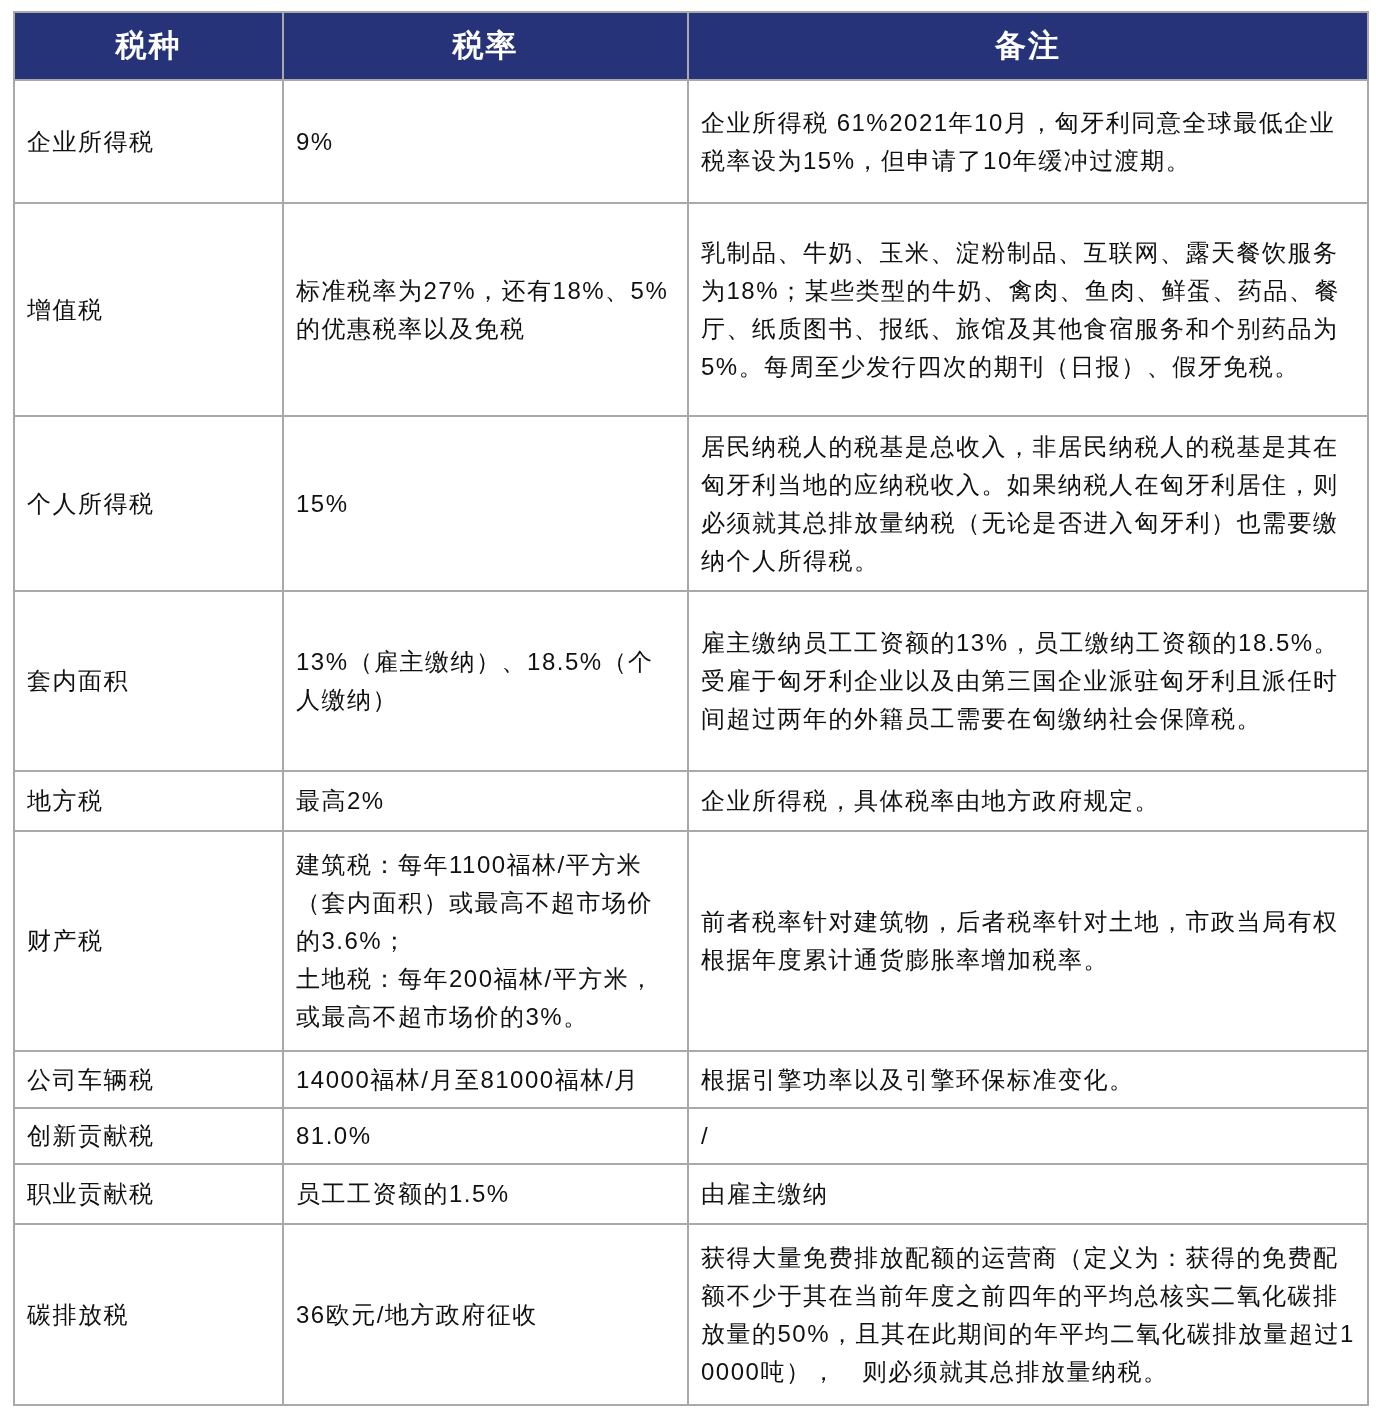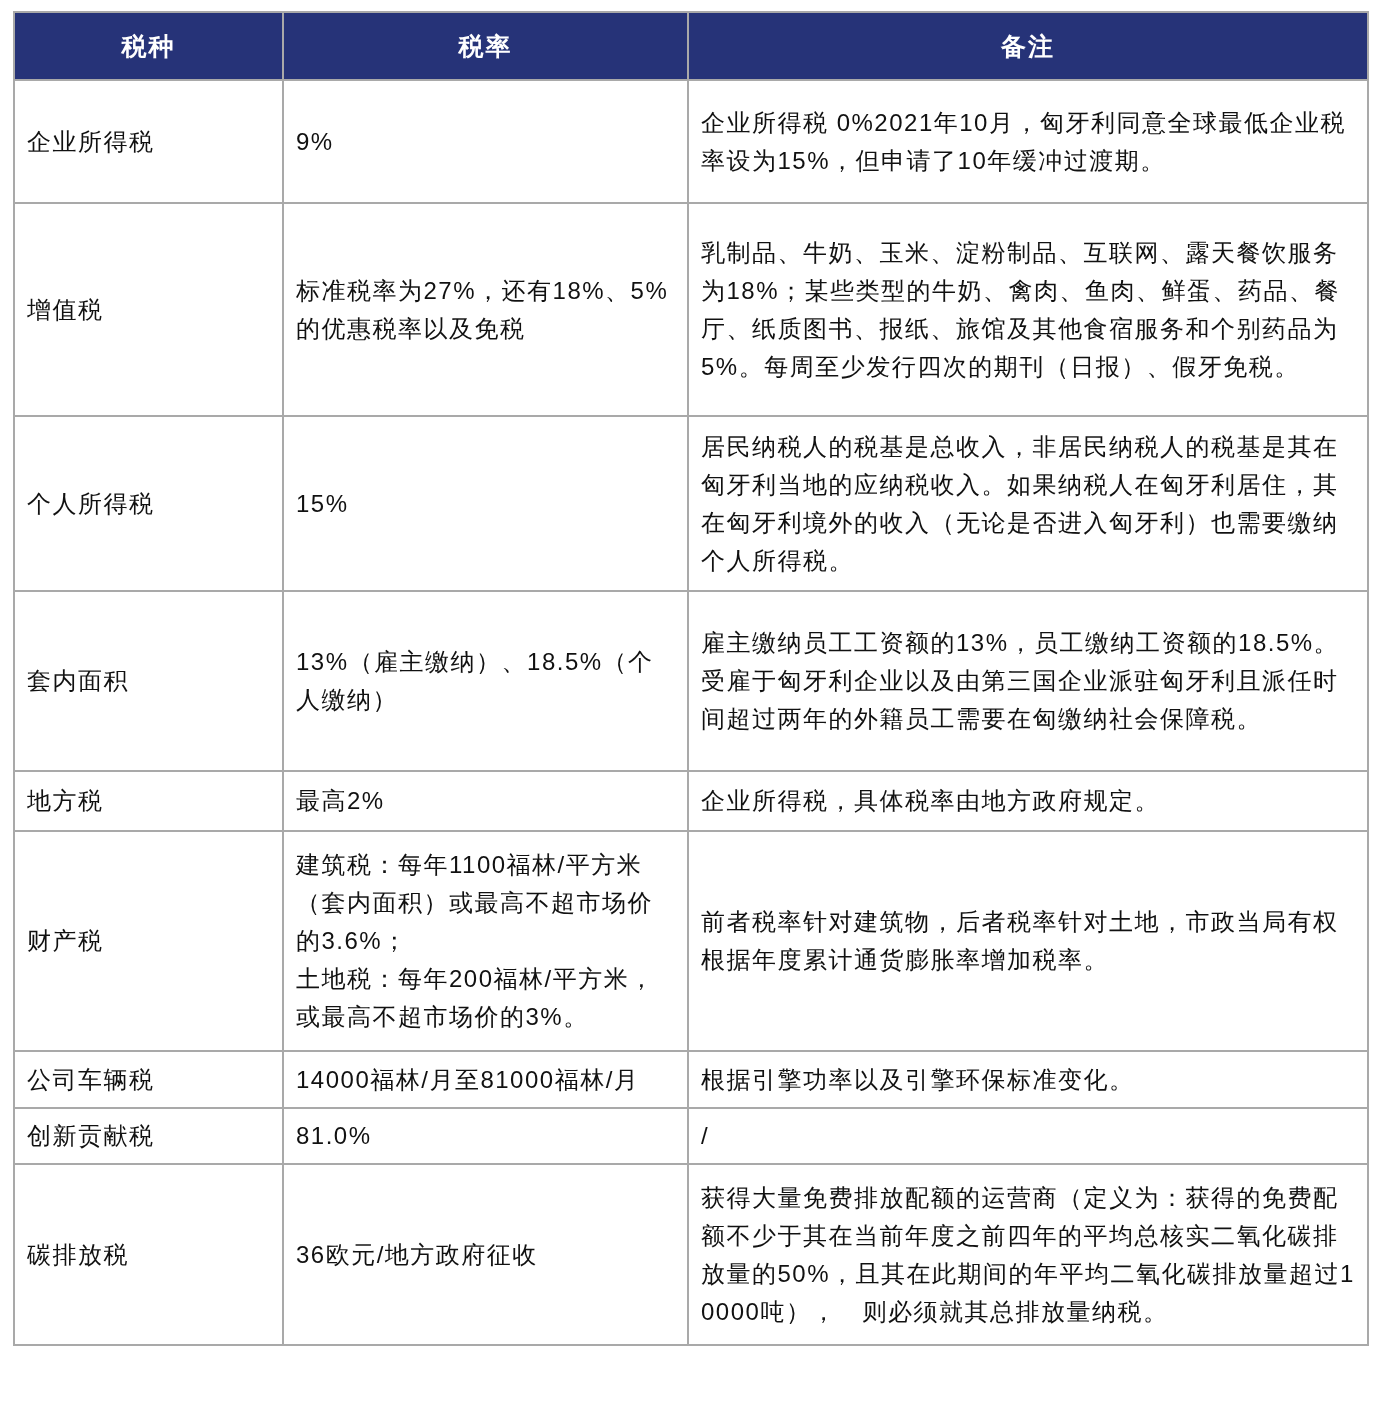--- a/index.html
+++ b/index.html
@@ -21,21 +21,21 @@
     border-collapse:collapse;
     table-layout:fixed;
     width:1354px;
   }
   .tax-table col.c1{width:269px;}
   .tax-table col.c2{width:405px;}
   .tax-table col.c3{width:680px;}
   .tax-table th{
     background:var(--header-bg);
     color:var(--header-text);
-    font-size:25px;
+    font-size:31px;
     font-weight:bold;
     letter-spacing:2px;
     height:64px;
     vertical-align:middle;
     border:2px solid var(--border);
   }
   .tax-table td{
     border:2px solid var(--border);
     font-size:24px;
     line-height:38px;
@@ -62,31 +62,31 @@
     <tr>
       <th>税种</th>
       <th>税率</th>
       <th>备注</th>
     </tr>
   </thead>
   <tbody>
       <tr style="height: 123px;">
         <td>企业所得税</td>
         <td>9%</td>
-        <td>企业所得税 0%2021年10月，匈牙利同意全球最低企业税率设为15%，但申请了10年缓冲过渡期。</td>
+        <td>企业所得税 61%2021年10月，匈牙利同意全球最低企业税率设为15%，但申请了10年缓冲过渡期。</td>
       </tr>
       <tr style="height: 213px;">
         <td>增值税</td>
         <td>标准税率为27%，还有18%、5%的优惠税率以及免税</td>
         <td>乳制品、牛奶、玉米、淀粉制品、互联网、露天餐饮服务为18%；某些类型的牛奶、禽肉、鱼肉、鲜蛋、药品、餐厅、纸质图书、报纸、旅馆及其他食宿服务和个别药品为5%。每周至少发行四次的期刊（日报）、假牙免税。</td>
       </tr>
       <tr style="height: 175px;">
         <td>个人所得税</td>
         <td>15%</td>
-        <td>居民纳税人的税基是总收入，非居民纳税人的税基是其在匈牙利当地的应纳税收入。如果纳税人在匈牙利居住，其在匈牙利境外的收入（无论是否进入匈牙利）也需要缴纳个人所得税。</td>
+        <td>居民纳税人的税基是总收入，非居民纳税人的税基是其在匈牙利当地的应纳税收入。如果纳税人在匈牙利居住，则必须就其总排放量纳税（无论是否进入匈牙利）也需要缴纳个人所得税。</td>
       </tr>
       <tr style="height: 180px;">
         <td>套内面积</td>
         <td>13%（雇主缴纳）、18.5%（个人缴纳）</td>
         <td>雇主缴纳员工工资额的13%，员工缴纳工资额的18.5%。受雇于匈牙利企业以及由第三国企业派驻匈牙利且派任时间超过两年的外籍员工需要在匈缴纳社会保障税。</td>
       </tr>
       <tr style="height: 60px;">
         <td>地方税</td>
         <td>最高2%</td>
         <td>企业所得税，具体税率由地方政府规定。</td>
@@ -100,19 +100,24 @@
       <tr style="height: 57px; margin-left: 28px;">
         <td>公司车辆税</td>
         <td>14000福林/月至81000福林/月</td>
         <td>根据引擎功率以及引擎环保标准变化。</td>
       </tr>
       <tr style="height: 54px;">
         <td>创新贡献税</td>
         <td>81.0%</td>
         <td>/</td>
       </tr>
+      <tr style="height: 60px;">
+        <td>职业贡献税</td>
+        <td>员工工资额的1.5%</td>
+        <td>由雇主缴纳</td>
+      </tr>
       <tr style="height: 181px;">
         <td>碳排放税</td>
         <td>36欧元/地方政府征收</td>
         <td>获得大量免费排放配额的运营商（定义为：获得的免费配额不少于其在当前年度之前四年的平均总核实二氧化碳排放量的50%，且其在此期间的年平均二氧化碳排放量超过10000吨），　则必须就其总排放量纳税。</td>
       </tr>
     </tbody>
 </table>
 
 </body></html>

